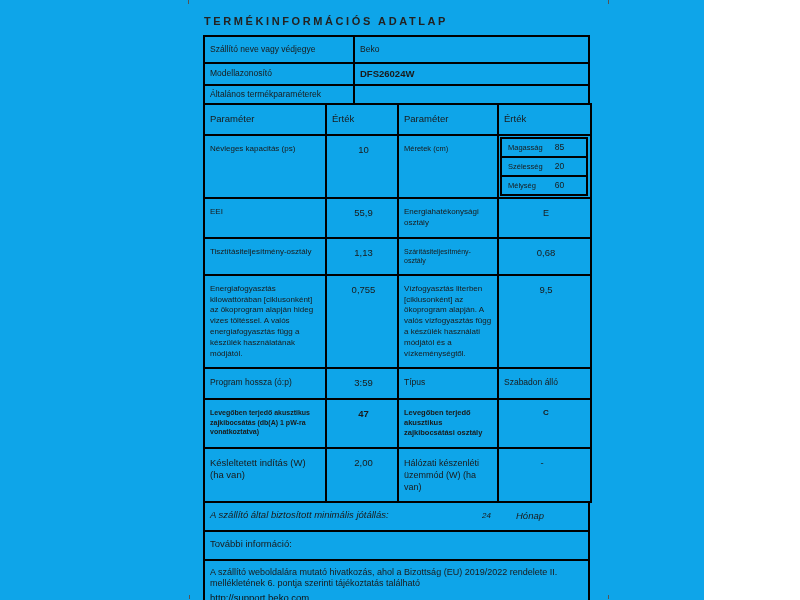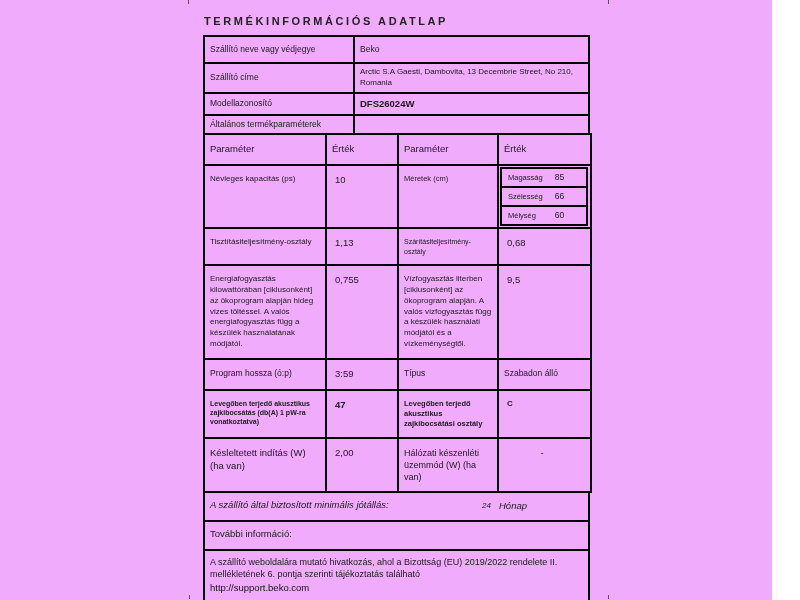--- a/index.html
+++ b/index.html
@@ -1,20 +1,20 @@
 <!DOCTYPE html>
 <html><head>
 <meta charset="utf-8">
 <style>
   html,body{margin:0;padding:0;}
   body{
     width:800px;height:600px;background:#ffffff;
     font-family:"Liberation Sans", sans-serif;color:#1a1a1a;
   }
-  .page{position:relative;width:772px;height:600px;background:#f0abfc;overflow:hidden;}
+  .page{position:relative;width:704px;height:600px;background:#0ea5e9;overflow:hidden;}
   .sheet{position:absolute;left:203px;top:15px;width:387px;}
   .title{
     font-size:11px;font-weight:bold;letter-spacing:2.6px;
     margin:0 0 8px 1px;color:#222;white-space:nowrap;
   }
   table{border-collapse:collapse;width:100%;table-layout:fixed;}
   td{
     border:2px solid #000;padding:8px 5px;vertical-align:top;
     font-size:8.5px;line-height:1.35;color:#1a1a1a;overflow:hidden;
   }
@@ -22,34 +22,34 @@
   .t2 .c1{width:122px;} .t2 .c2{width:72px;} .t2 .c3{width:100px;} .t2 .c4{width:93px;}
   .t2,.t3{margin-top:-2px;}
   .t1 td{vertical-align:middle;padding-top:3px;padding-bottom:3px;}
   .t1 tr.r1{height:27px;} .t1 tr.r2{height:30px;} .t1 tr.r3{height:22px;} .t1 tr.r4{height:19px;}
   .bold{font-weight:bold;font-size:9.5px;}
   .head td{font-size:9.5px;border-radius:8px;}
   .t2 tr.head{height:22px;}
   .t2 tr.pr1{height:62px;border-radius:19px;} .t2 tr.pr2{height:25px;} .t2 tr.pr3{height:33px;}
   .t2 tr.pr4{height:84px;} .t2 tr.pr5{height:24px;} .t2 tr.pr6{height:37px;font-weight:bold;}
   .t2 tr.pr7{height:28px;} .t2 tr.pr8{height:31px;border-radius:23px;}
-  .val{font-size:9.5px;padding-left:8px;}
+  .val{font-size:9.5px;padding-left:8px;text-align:center;}
   .ctr{text-align:center;padding-left:0;}
   .fs7{font-size:7px;} .fs75{font-size:7.5px;} .fs8{font-size:8px;}
   .fs85{font-size:8.5px;} .fs9{font-size:9px;} .fs95{font-size:9.5px;}
   .dimcell{padding:0;}
   .dims{width:calc(100% - 3px);margin:1px 0 1px 1px;}
   .dims td{height:13px;padding:2px 2px 2px 6px;font-size:7.5px;vertical-align:middle;margin-left:42px;}
   .dims .dl{border-right:none;width:52%;}
   .dims .dv{border-left:none;font-size:8.5px;padding-left:0;}
   .t3 tr.f1{height:28px;} .t3 tr.f2{height:24px;} .t3 tr.f3{height:44px;}
   .t3 td{font-size:9.5px;padding-top:6px;}
   .warranty{position:relative;font-style:italic;}
   .w-val{position:absolute;left:277px;top:8px;font-size:8px;}
-  .w-unit{position:absolute;left:294px;top:7px;font-size:9.5px;}
+  .w-unit{position:absolute;left:311px;top:7px;font-size:9.5px;}
   .site-text{font-size:9px;line-height:1.3;}
   .site-url{font-size:9.5px;margin-top:2px;color:#111;text-decoration:none;display:inline-block;}
   .tick{position:absolute;width:1px;height:4px;background:#555;}
   .tick-tl{left:188px;top:0;} .tick-tr{left:608px;top:0;}
   .tick-bl{left:189px;top:595px;} .tick-br{left:608px;top:595px;}
 </style>
 </head>
 <body>
 
 <div class="page">
@@ -64,24 +64,20 @@
 
     <table class="t1">
       <colgroup>
           <col class="c1">
           <col>
         </colgroup>
       <tbody>
           <tr class="r1">
         <td class="fs85">Szállító neve vagy védjegye</td>
         <td class="fs85">Beko</td>
-      </tr>
-      <tr class="r2">
-        <td class="fs85">Szállító címe</td>
-        <td class="fs8">Arctic S.A  Gaesti, Dambovita, 13 Decembrie Street, No 210, Romania</td>
       </tr>
       <tr class="r3">
         <td class="fs85">Modellazonosító</td>
         <td class="bold">DFS26024W</td>
       </tr>
       <tr class="r4">
         <td class="fs85">Általános termékparaméterek</td>
         <td></td>
       </tr>
     </tbody>
@@ -108,31 +104,37 @@
         <td class="fs75">Méretek (cm)</td>
         <td class="dimcell">
           <table class="dims">
             <tbody>
                   <tr>
               <td class="dl">Magasság</td>
               <td class="dv">85</td>
             </tr>
             <tr>
               <td class="dl">Szélesség</td>
-              <td class="dv">66</td>
+              <td class="dv">20</td>
             </tr>
             <tr>
               <td class="dl">Mélység</td>
               <td class="dv">60</td>
             </tr>
           </tbody>
               </table>
         </td>
       </tr>
 
+      <tr class="pr2">
+        <td class="fs8">EEI</td>
+        <td class="val">55,9</td>
+        <td class="fs8">Energiahatékonysági osztály</td>
+        <td class="val fs9">E</td>
+      </tr>
 
       <tr class="pr3">
         <td class="fs8">Tisztításiteljesítmény-osztály</td>
         <td class="val">1,13</td>
         <td class="fs7">Szárításiteljesítmény-osztály</td>
         <td class="val">0,68</td>
       </tr>
 
       <tr class="pr4">
         <td class="fs8">Energiafogyasztás kilowattórában [ciklusonként] az ökoprogram alapján hideg vizes töltéssel. A valós energiafogyasztás függ a készülék használatának módjától.</td>

